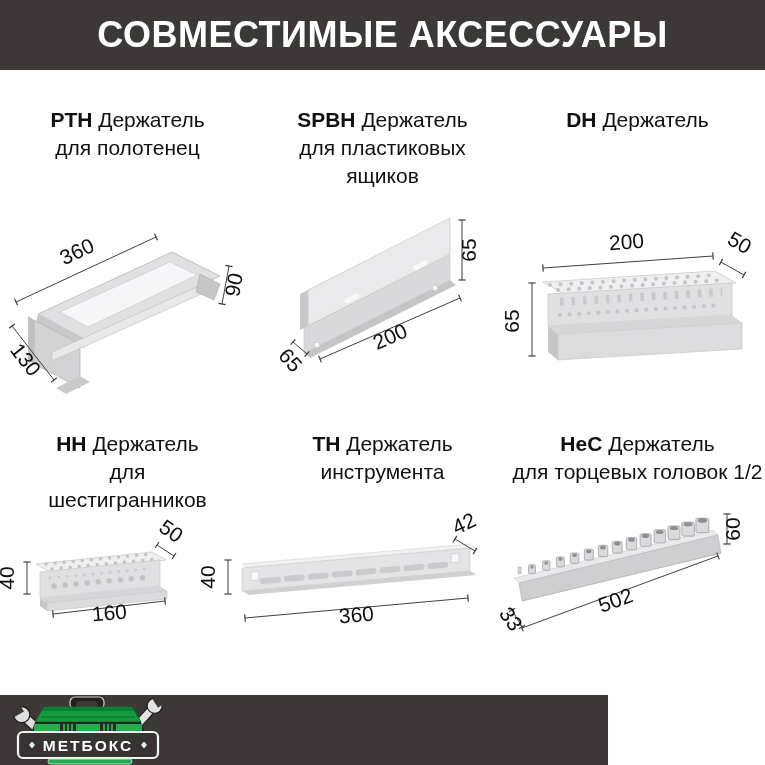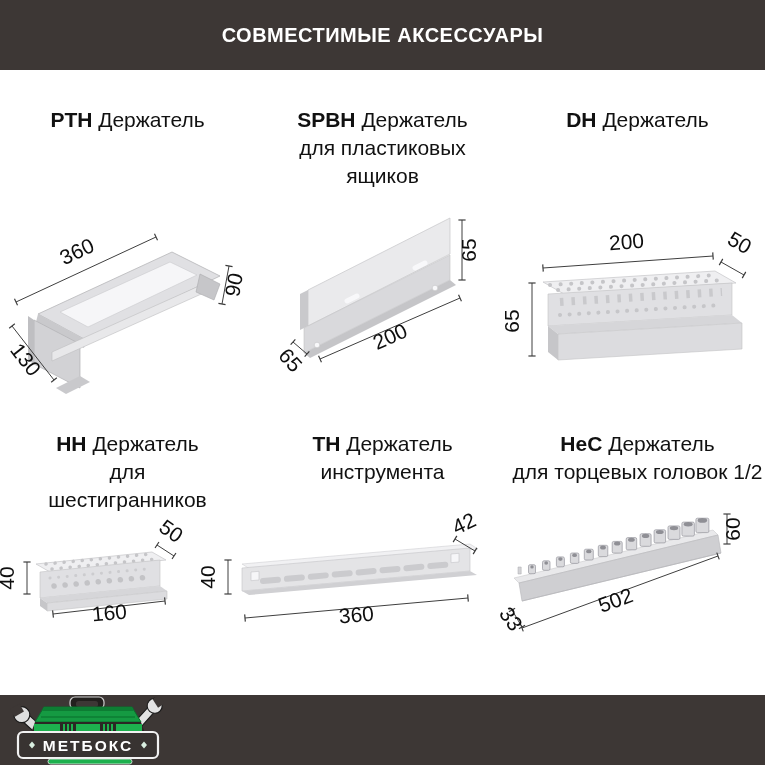--- a/index.html
+++ b/index.html
@@ -8,41 +8,41 @@
     font-family:"Liberation Sans",sans-serif;
     background:#ffffff;
     position:relative;
     overflow:hidden;
   }
   .header{
     height:70px;background:#3d3735;
     display:flex;align-items:center;justify-content:center;
   }
   .header .page-title{
-    color:#ffffff;font-size:20px;font-weight:bold;
+    color:#ffffff;font-size:36px;font-weight:bold;
     letter-spacing:.5px;margin:0;
   }
   .content{
     display:grid;
     grid-template-columns:255px 255px 255px;
   }
   .cell{display:flex;flex-direction:column;align-items:center;}
   .r1 .title-block{margin-top:36px;height:96px;}
   .r2 .title-block{margin-top:28px;height:78px;}
   .title-block{
     text-align:center;font-size:21px;line-height:28px;color:#111111;
   }
   .tline{white-space:nowrap;}
   .code{font-weight:bold;}
   svg.product{display:block;overflow:visible;}
   .dim-line{stroke:#3f3f3f;stroke-width:1;fill:none;}
   .dim{font-size:21px;fill:#0e0e0e;font-family:"Liberation Sans",sans-serif;text-anchor:middle;}
   .shape{stroke-linejoin:round;}
   .footer{
-    position:absolute;left:0;bottom:0;width:765px;height:70px;
+    position:absolute;left:0;bottom:0;width:608px;height:70px;
     background:#3d3735;display:flex;align-items:flex-start;
   }
   .logo{margin-left:8px;margin-top:0;}
 </style>
 </head>
 <body>
 
 <svg width="0" height="0" style="position:absolute" aria-hidden="true">
   <defs>
     <marker id="tick" viewBox="0 0 10 10" refX="5" refY="5" markerWidth="9" markerHeight="9" orient="auto">
@@ -53,20 +53,21 @@
 
 <div class="header">
   <h1 class="page-title">СОВМЕСТИМЫЕ АКСЕССУАРЫ</h1>
 </div>
 
 <div class="content">
 
   <div class="cell r1">
     <div class="title-block">
       <div class="tline"><span class="code">PTH</span> <span>Держатель</span></div>
+      <div class="tline">для полотенец</div>
     </div>
     <svg class="product" viewBox="0 0 255 200" width="255" height="200">
       <g class="shape">
         <polygon points="38,112 172,50 220,74 86,138" fill="#e0e0e3" stroke="#b6b6b9" stroke-width="0.8"></polygon>
         <polygon points="60,110 170,60 197,73 88,125" fill="#f6f6f8" stroke="#c9c9cc" stroke-width="0.6"></polygon>
         <polygon points="38,112 86,138 84,146 36,120" fill="#c9c9cc"></polygon>
         <polygon points="34,118 80,142 80,186 34,162" fill="#d2d2d5" stroke="#b2b2b5" stroke-width="0.7"></polygon>
         <polygon points="28,114 34,118 34,162 28,158" fill="#bfbfc2"></polygon>
         <polygon points="52,150 208,80 208,89 52,159" fill="#e8e8ea" stroke="#bdbdc0" stroke-width="0.6"></polygon>
         <polygon points="200,72 220,82 214,98 196,90" fill="#c6c6c9" stroke="#aaaaad" stroke-width="0.6"></polygon>

